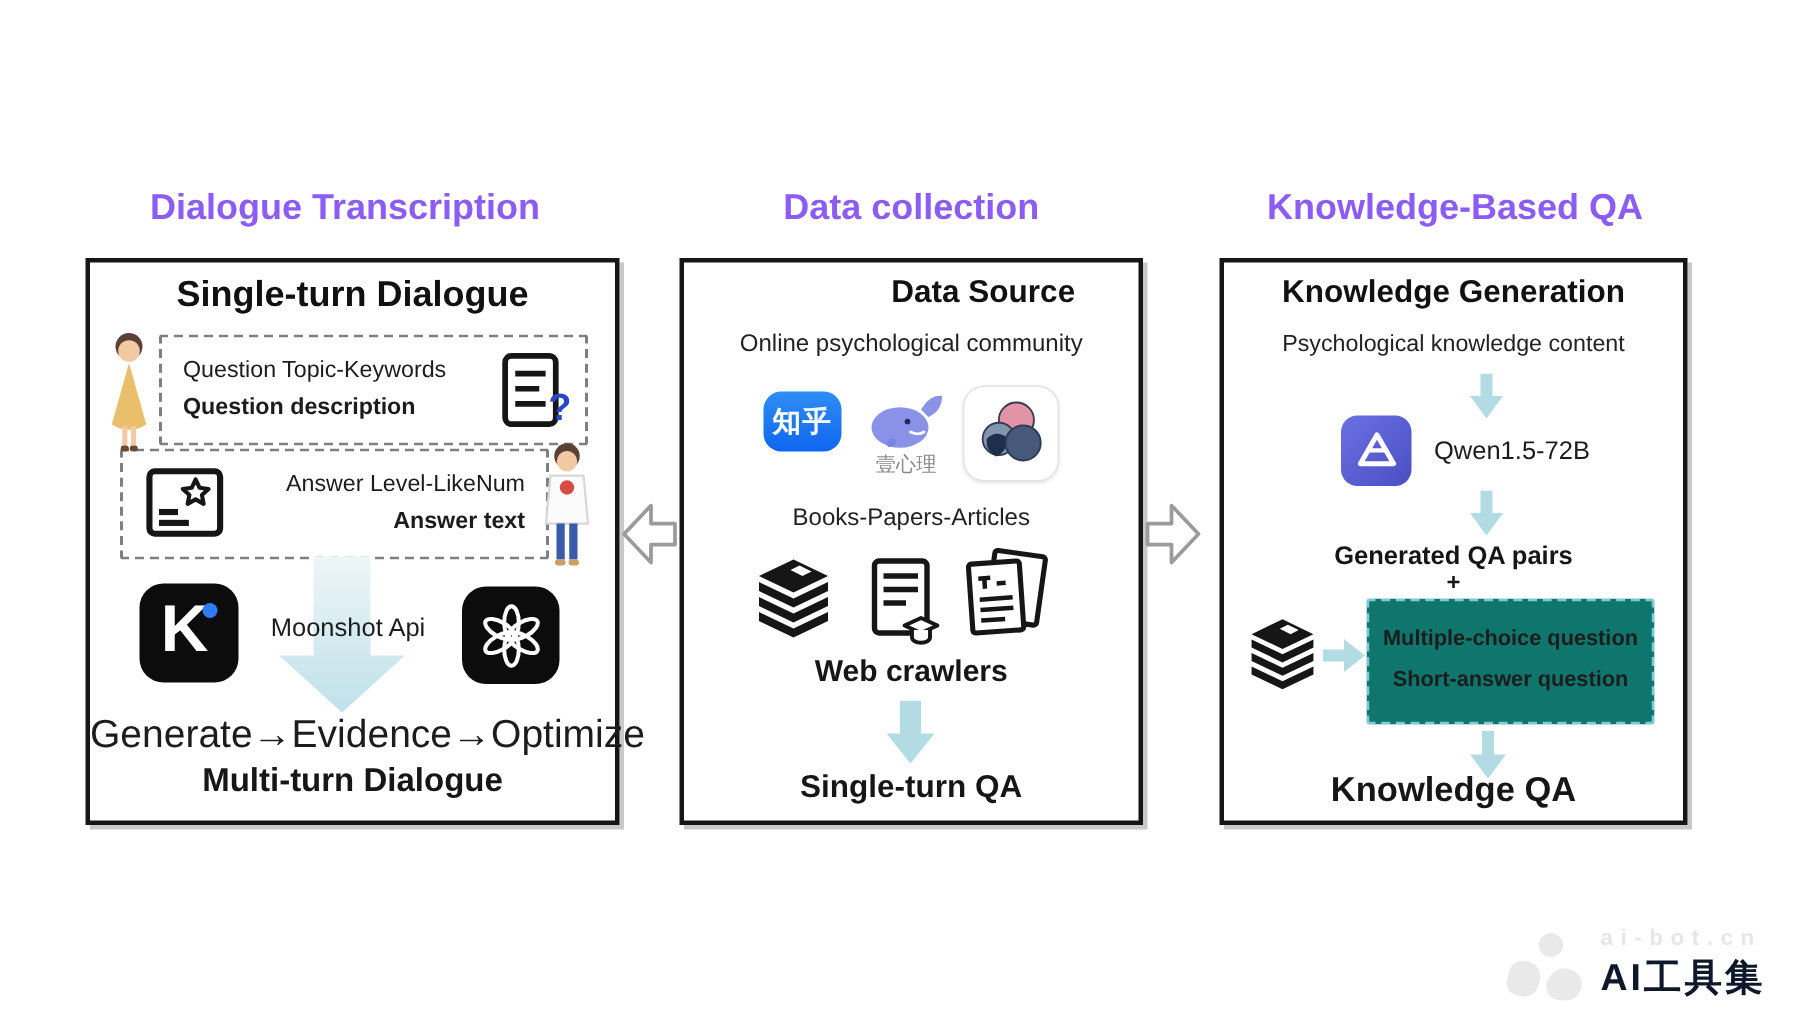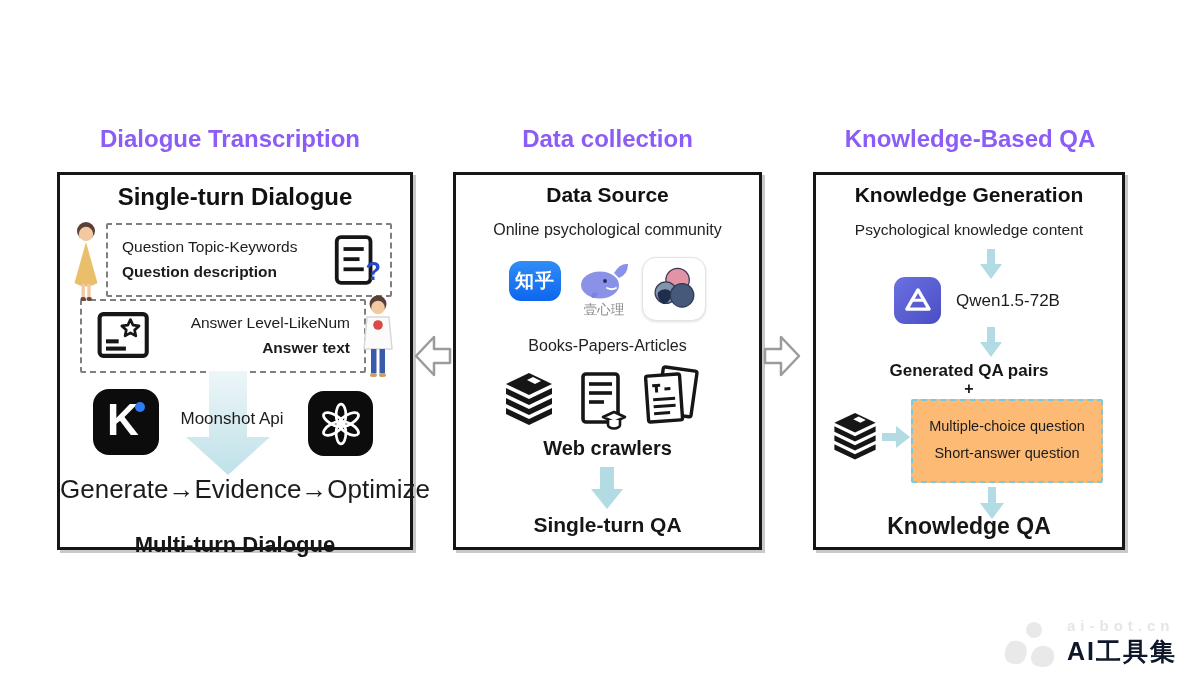--- a/index.html
+++ b/index.html
@@ -5,21 +5,21 @@
   html,body{margin:0;padding:0;background:#fff;}
   .stage{position:relative;width:1200px;height:675px;background:#ffffff;overflow:hidden;
          font-family:"Liberation Sans","DejaVu Sans",sans-serif;color:#161616;}
   .abs{position:absolute;}
   .col-title{position:absolute;top:125px;font-size:24px;font-weight:bold;text-align:center;color:#8b5cf6;}
   .panel{position:absolute;top:172px;height:372px;border:3px solid #161616;background:#fff;
          box-shadow:3px 3px 0 #c9c9c9;}
   .panel-heading{position:absolute;left:0;width:100%;text-align:center;font-weight:bold;color:#111;}
   .sub-label{position:absolute;left:0;width:100%;text-align:center;color:#222;}
   .dashed-gray{position:absolute;border:2px dashed #7f7f7f;border-radius:2px;background:#fff;}
-  .dashed-blue{position:absolute;border:2px dashed #7fc8d9;border-radius:2px;background:#fdba74;}
+  .dashed-blue{position:absolute;border:2px dashed #7fc8d9;border-radius:2px;background:#0f766e;font-weight:bold;}
   .qtext{position:absolute;left:14px;top:9px;font-size:15.5px;line-height:25px;text-align:left;color:#1c1c1c;}
   .atext{position:absolute;right:14px;top:9px;font-size:15.5px;line-height:25px;text-align:right;color:#1c1c1c;}
   .bold{font-weight:bold;}
   .appicon{position:absolute;display:flex;align-items:center;justify-content:center;}
   .kimi{background:#0c0c0c;border-radius:16px;}
   .kimi .kglyph{color:#fff;font-weight:bold;font-size:44px;line-height:1;position:relative;left:-3px;top:-2px;}
   .kimi .kdot{position:absolute;width:10px;height:10px;border-radius:50%;background:#2f7df6;right:14px;top:13px;}
   .openai{background:#0c0c0c;border-radius:16px;}
   .zhihu{background:linear-gradient(180deg,#2f8df5,#0e66ee);border-radius:12px;color:#fff;
          font-size:19px;font-weight:bold;letter-spacing:1px;}
@@ -127,31 +127,31 @@
           <ellipse rx="6.5" ry="14.5" cy="-12" transform="rotate(120)"></ellipse>
           <ellipse rx="6.5" ry="14.5" cy="-12" transform="rotate(180)"></ellipse>
           <ellipse rx="6.5" ry="14.5" cy="-12" transform="rotate(240)"></ellipse>
           <ellipse rx="6.5" ry="14.5" cy="-12" transform="rotate(300)"></ellipse>
         </g>
       </svg>
     </div>
 
     <div class="center-text" style="top:299px;font-size:26px;color:#1c1c1c;z-index:2;">Generate→Evidence→Optimize</div>
 
-    <div class="center-text bold" style="top:357px;font-size:22px;">Multi-turn Dialogue</div>
+    <div class="center-text bold" style="top:332px;font-size:22px;">Multi-turn Dialogue</div>
   </div>
 
   <div class="abs" style="left:414px;top:332px;">
     <svg width="38" height="48" viewBox="0 0 38 48">
       <path d="M36 17 H20 V5 L2 24 L20 43 V31 H36 Z" fill="#ffffff" stroke="#9b9b9b" stroke-width="2.5" stroke-linejoin="round"></path>
     </svg>
   </div>
 
   <div class="panel" style="left:453px;width:303px;">
-    <div class="panel-heading" style="top:8px;font-size:21px;">Data Source</div>
+    <div class="panel-heading" style="top:8px;font-size:21px;padding-left:48px;">Data Source</div>
 
     <div class="sub-label" style="top:46px;font-size:16px;">Online psychological community</div>
 
     <div class="appicon zhihu" style="left:53px;top:86px;width:52px;height:40px;">
       <span>知乎</span>
     </div>
 
     <div class="abs" style="left:120px;top:84px;">
       <svg width="56" height="42" viewBox="0 0 56 42">
         <ellipse cx="24" cy="26" rx="19" ry="13.5" fill="#8a92e8"></ellipse>

